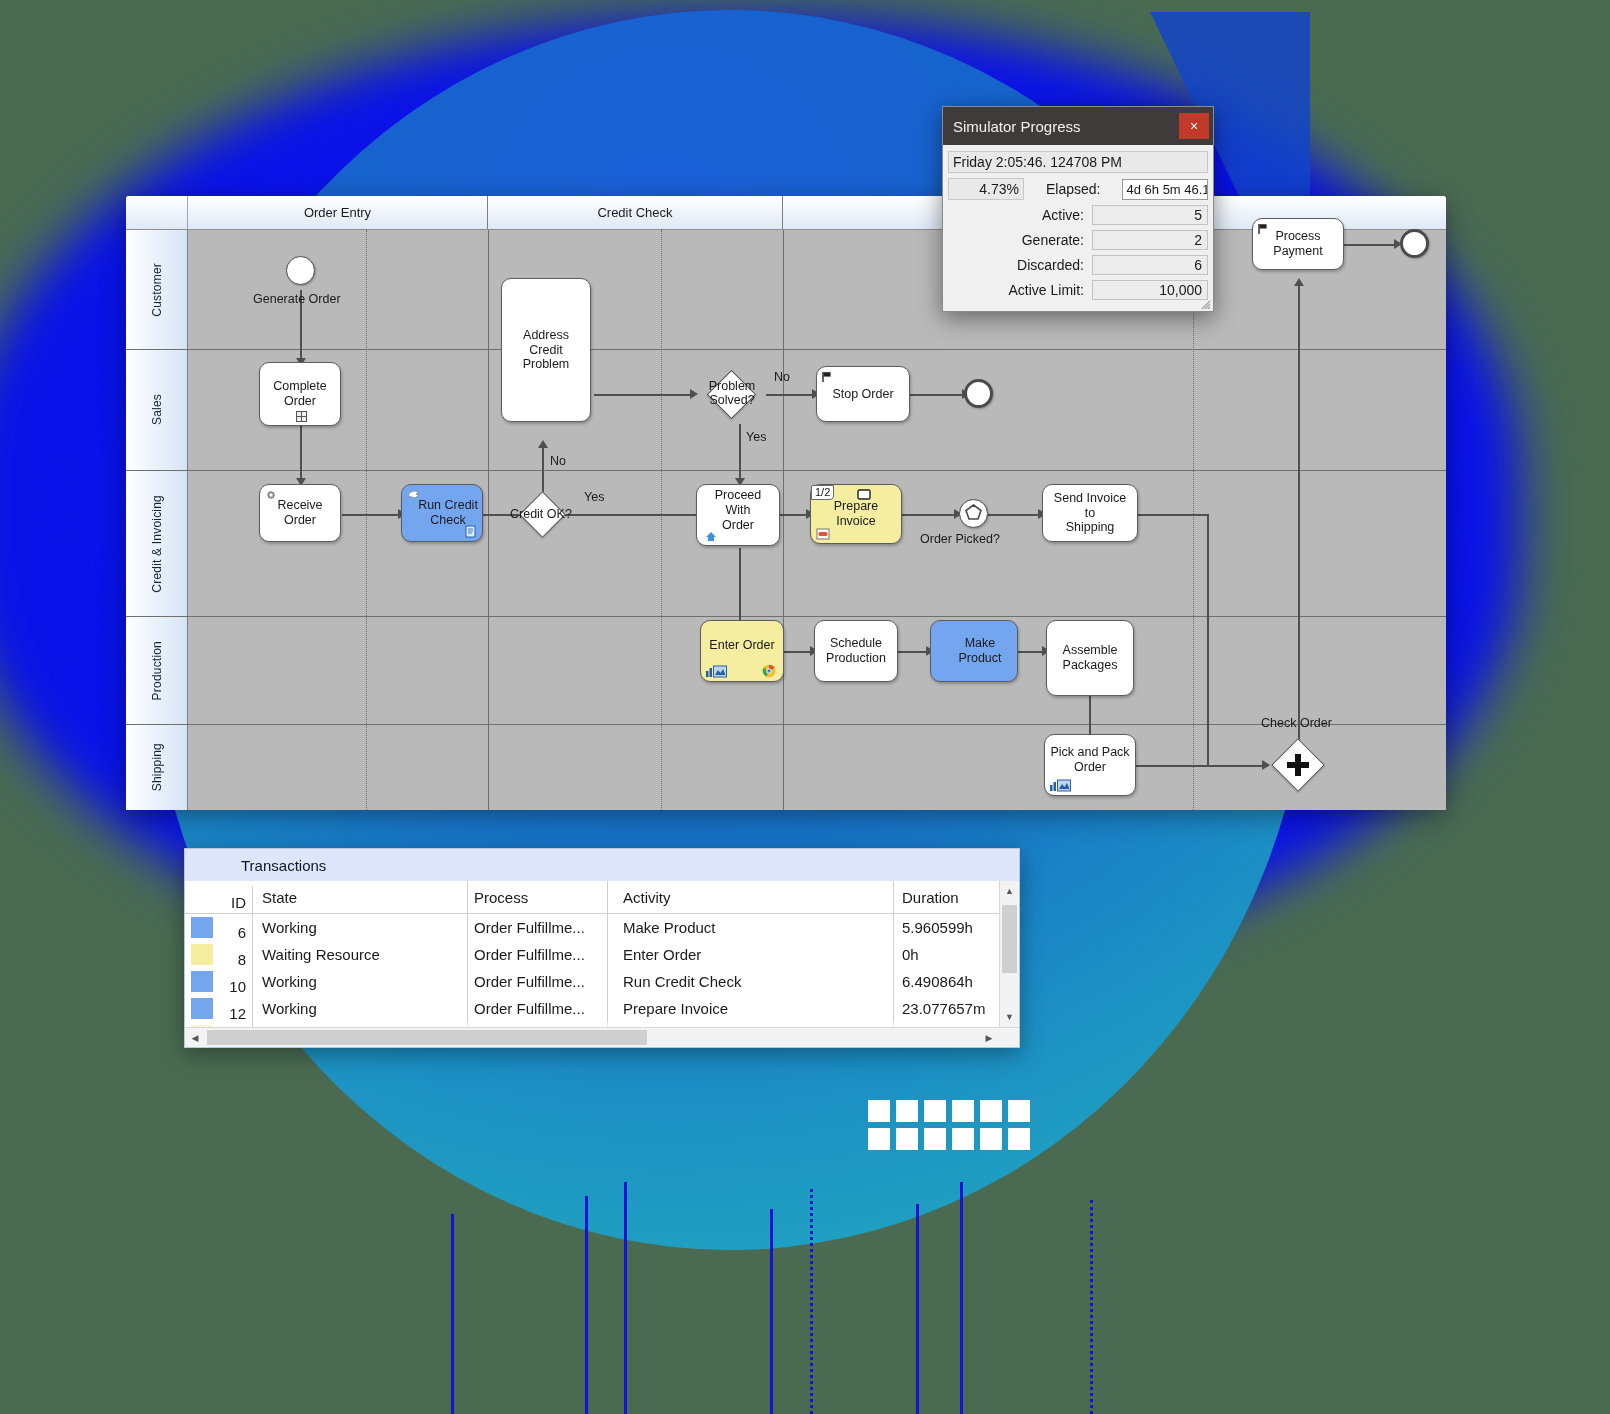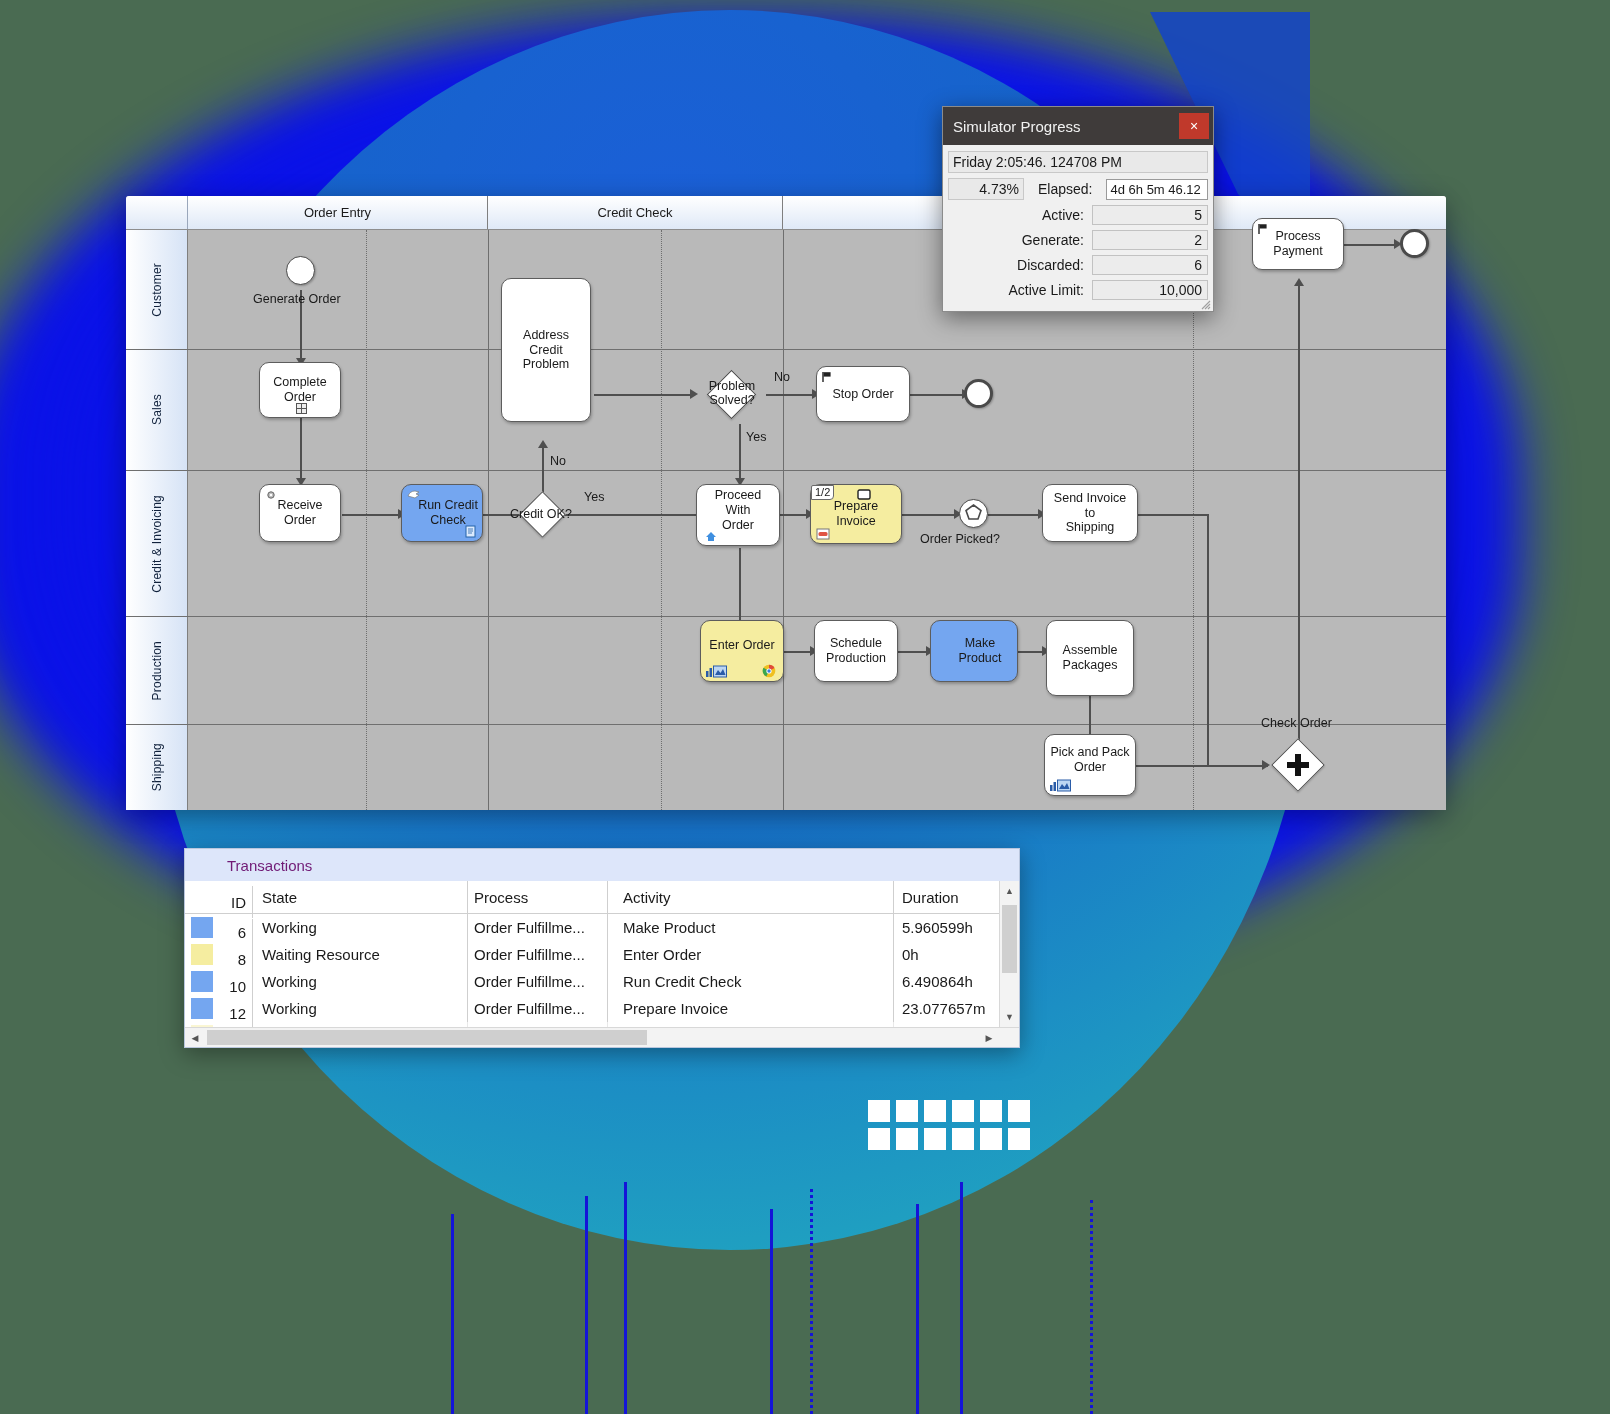--- a/index.html
+++ b/index.html
@@ -128,21 +128,21 @@
   }
   #simdlg .closebtn {
     margin-left:auto; width:30px; height:26px; margin-right:4px;
     background:#c0392b; color:#fff; display:flex; align-items:center; justify-content:center;
     font-size:14px; cursor:pointer;
   }
   #simdlg .clockrow {
     margin:6px 5px 0 5px; background:#e9e9e9; border:1px solid #c8c8c8;
     padding:2px 4px; font-size:14px;
   }
-  #simdlg .row2 { display:flex; align-items:center; margin:5px 5px 0 5px; gap:14px; }
+  #simdlg .row2 { display:flex; align-items:center; margin:5px 5px 0 5px; gap:22px; }
   #simdlg .pct {
     width:76px; background:#e9e9e9; border:1px solid #c8c8c8; text-align:right;
     padding:2px 4px; font-size:14px;
   }
   #simdlg .elabel { font-size:14px; }
   #simdlg .elapsed {
     flex:1; background:#fff; border:1px solid #9a9a9a; padding:2px 3px;
     font-size:13px; overflow:hidden; white-space:nowrap;
   }
   #simdlg .stat { display:flex; align-items:center; margin:5px 5px 0 5px; }
@@ -155,21 +155,21 @@
 
   
   #txpanel {
     position:absolute; left:184px; top:848px; width:836px; height:200px;
     background:#fff; border:1px solid #b9c6dd;
     box-shadow:0 6px 22px rgba(0,0,0,.35);
     overflow:hidden; font-size:15px; color:#1a1a1a;
   }
   #txpanel .tx-title {
     height:32px; background:#dde6fa; display:flex; align-items:center;
-    padding-left:42px; font-size:15px; color:#701a75;
+    padding-left:56px; font-size:15px; color:#0f172a;
   }
   #txpanel .tx-head {
     display:flex; height:33px; align-items:center;
     border-bottom:1px solid #cfcfcf; background:#fff; font-size:15px;
   }
   #txpanel .tx-row { display:flex; height:27px; align-items:center; font-size:15px; }
   .c-sw  { width:30px; flex:0 0 30px; display:flex; align-items:center; }
   .c-sw i { display:block; width:22px; height:21px; margin-left:6px; }
   .c-id  { width:38px; flex:0 0 38px; text-align:right; padding-right:6px; border-right:1px solid #cfcfcf; height:100%; display:flex; align-items:center; justify-content:flex-end;margin-top:10px; }
   .c-state { width:215px; flex:0 0 215px; padding-left:9px; border-right:1px solid #cfcfcf; height:100%; display:flex; align-items:center; }
@@ -387,21 +387,21 @@
     </svg>
   </div>
   <div class="gw-label" style="left:794px; top:336px;">Order Picked?</div>
 
   <div class="gw" style="left:1153px; top:550px; width:38px; height:38px; border-width:1.5px;"></div>
   <svg style="position:absolute; left:1156px; top:553px; pointer-events:none;" width="32" height="32" viewBox="0 0 32 32">
     <path d="M13 5 h6 v8 h8 v6 h-8 v8 h-6 v-8 h-8 v-6 h8 z" fill="#111"></path>
   </svg>
   <div class="gw-label" style="left:1135px; top:520px;">Check Order</div>
 
-  <div class="node" style="left:133px; top:166px; width:82px; height:56px;">
+  <div class="node" style="left:133px; top:166px; width:82px; height:64px;">
     <div class="lbl" style="white-space:pre-line;">Complete
 Order</div>
     <svg style="position:absolute; left:36px; bottom:3px;" width="11" height="11" viewBox="0 0 11 11">
       <rect x="0.5" y="0.5" width="10" height="10" fill="#eee" stroke="#555"></rect>
       <path d="M0.5 5.5 H10.5 M5.5 0.5 V10.5" stroke="#555"></path>
     </svg>
   </div>
 
   <div class="node" style="left:133px; top:288px; width:82px; height:58px;">
     <div class="lbl" style="white-space:pre-line;">Receive

